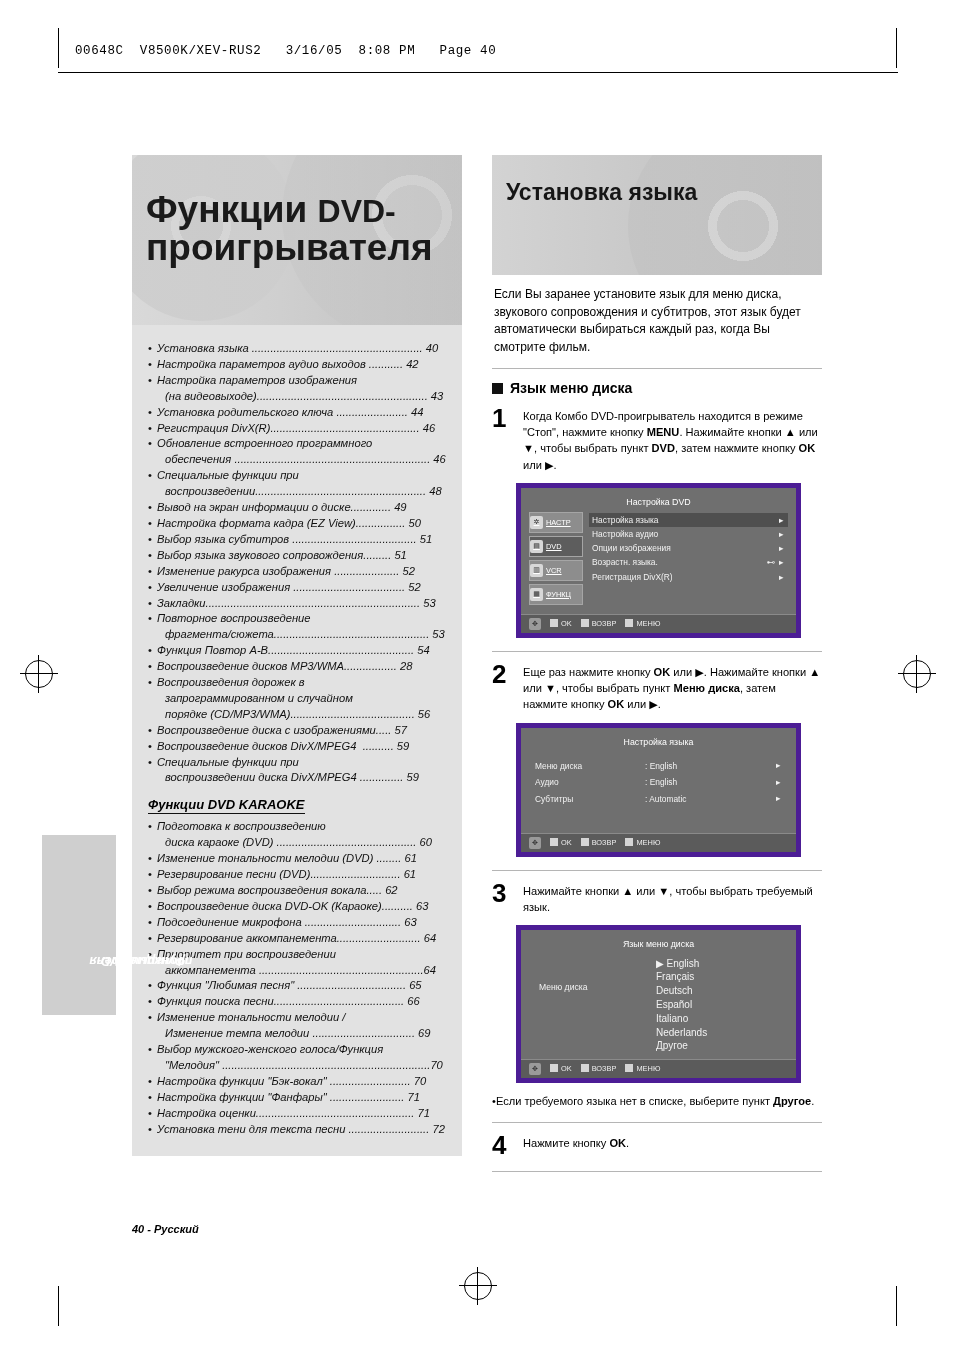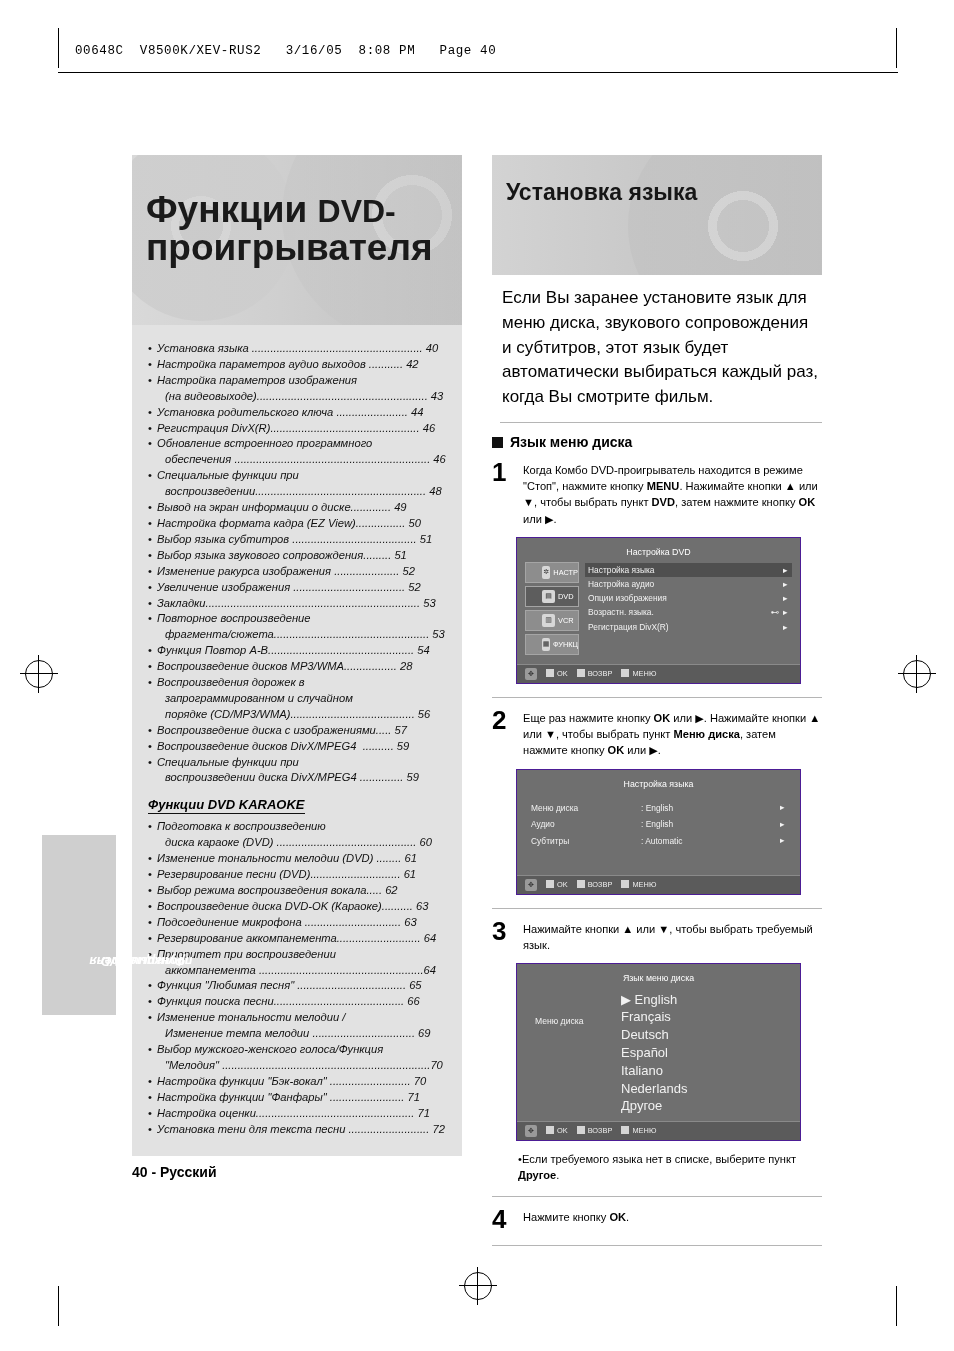--- a/index.html
+++ b/index.html
@@ -56,21 +56,21 @@
     font-size:11.2px;font-style:italic;line-height:1.42;color:#111;
     padding-left:9px;position:relative;white-space:pre-wrap;
   }
   .toc li.b:before{content:"•";position:absolute;left:0;top:0;font-style:normal;}
   .toc li.cont{padding-left:17px;}
   .karaoke-h{
     font-size:13px;font-style:italic;font-weight:bold;margin:11px 0 5px 0;
     border-bottom:1.6px solid #111;display:inline-block;padding-bottom:1px;
   }
   .pagenum{
-    position:absolute;left:132px;top:1164px;font-size:14px;font-weight:bold;
+    position:absolute;left:132px;top:1223px;font-size:11px;font-weight:bold;font-style:italic;
   }
   .pagenum .ru{font-weight:bold;}
   .tab{
     position:absolute;left:42px;top:835px;width:74px;height:180px;background:#cfcfcf;
   }
   .tab span{
     position:absolute;left:-54px;top:63px;width:180px;text-align:center;
     transform:rotate(-90deg);font-size:12.5px;font-weight:bold;font-style:italic;
     color:#ffffff;line-height:1.25;
   }
@@ -84,48 +84,48 @@
   }
   .rdisc{
     position:absolute;right:-36px;top:-44px;width:230px;height:230px;border-radius:50%;
     background:radial-gradient(circle at 50% 50%, #c6c6c6 0 26px, #dadada 26px 35px, #c2c2c2 35px 115px);
     opacity:.7;
   }
   .rtitle-text{
     position:absolute;left:14px;top:24px;font-size:23px;font-weight:bold;color:#161616;text-align:right;
   }
   .intro{
-    font-size:17px;line-height:1.46;margin:11px 0 0 8px;padding:0 2px 12px 2px;
+    font-size:12px;line-height:1.46;margin:11px 0 0 0;padding:0 2px 12px 2px;
     border-bottom:1.2px solid #b5b5b5;
   }
   .sec-h{
     display:flex;align-items:center;gap:7px;margin:11px 0 9px 0;
     font-size:14px;font-weight:bold;
   }
   .sq{width:11px;height:11px;background:#111;display:inline-block;}
 
   .step{display:flex;gap:9px;margin-top:4px;}
   .step .n{font-size:26px;font-weight:bold;line-height:1;width:22px;flex:0 0 22px;}
   .step .tx{font-size:11.1px;line-height:1.46;padding-top:3px;}
   .step .tx b{font-weight:bold;}
   .hr{height:1.2px;background:#b5b5b5;margin:13px 0 9px 0;}
 
   
   .osd{
-    width:285px;margin:10px 0 0 24px;background:#6f6f6f;border:1px solid #4c1d95;
+    width:285px;margin:10px 0 0 24px;background:#6f6f6f;border:5px solid #4c1d95;
     position:relative;box-sizing:border-box;padding:6px 8px 0 8px;
     font-size:8.6px;color:#f2f2f2;
   }
   .osd .cap{text-align:center;font-size:8.8px;color:#fff;padding:3px 0 5px 0;}
   .osd .body{display:flex;gap:6px;padding-bottom:6px;}
   .osd .icons{width:54px;}
   .osd .icon-row{
     height:21px;background:#8d8d8d;border:1px solid #a5a5a5;margin-bottom:3px;
-    display:flex;align-items:center;gap:3px;padding-left:16px;box-sizing:border-box;
-    font-size:7.4px;color:#fff;
+    display:flex;align-items:center;gap:3px;padding-left:0;box-sizing:border-box;
+    font-size:7.4px;color:#fff;text-decoration:underline;
   }
   .osd .icon-row.sel{background:#5d5d5d;}
   .osd .gl{width:13px;height:13px;background:#d7d7d7;color:#333;font-size:7px;
     display:flex;align-items:center;justify-content:center;border-radius:2px;}
   .osd .menu{flex:1;padding-top:1px;}
   .osd .mrow{
     display:flex;justify-content:space-between;align-items:center;
     padding:2.1px 3px;font-size:8.4px;
   }
   .osd .mrow .arw{font-size:7.5px;}
@@ -138,23 +138,23 @@
     width:12px;height:12px;background:#9a9a9a;border-radius:2px;color:#333;
     display:flex;align-items:center;justify-content:center;font-size:7px;
   }
   .osd .bar .kb{
     display:inline-block;width:8px;height:8px;background:#d5d5d5;margin-right:3px;
     vertical-align:-1px;
   }
   .osd2 .mrow{padding:3.2px 4px;}
   .osd2 .lbl{width:110px;}
   .osd3 .list{padding:2px 0 6px 96px;}
-  .osd3 .list div{padding:1.4px 0;font-size:13px;}
+  .osd3 .list div{padding:1.4px 0;font-size:10px;margin-left:31px;}
   .osd3 .leftlbl{position:absolute;left:18px;top:52px;font-size:8.6px;}
-  .note{font-size:11.1px;line-height:1.46;margin:10px 0 0 26px;}
+  .note{font-size:11.1px;line-height:1.46;margin:10px 0 0 0;}
   .note b{font-weight:bold;}
 </style>
 </head>
 <body>
 
 <div class="page">
 
   <div class="tick crop-v" style="left:58px;top:28px;"></div>
   <div class="tick crop-v" style="left:896px;top:28px;"></div>
   <div class="tick crop-v" style="left:58px;top:1286px;"></div>

